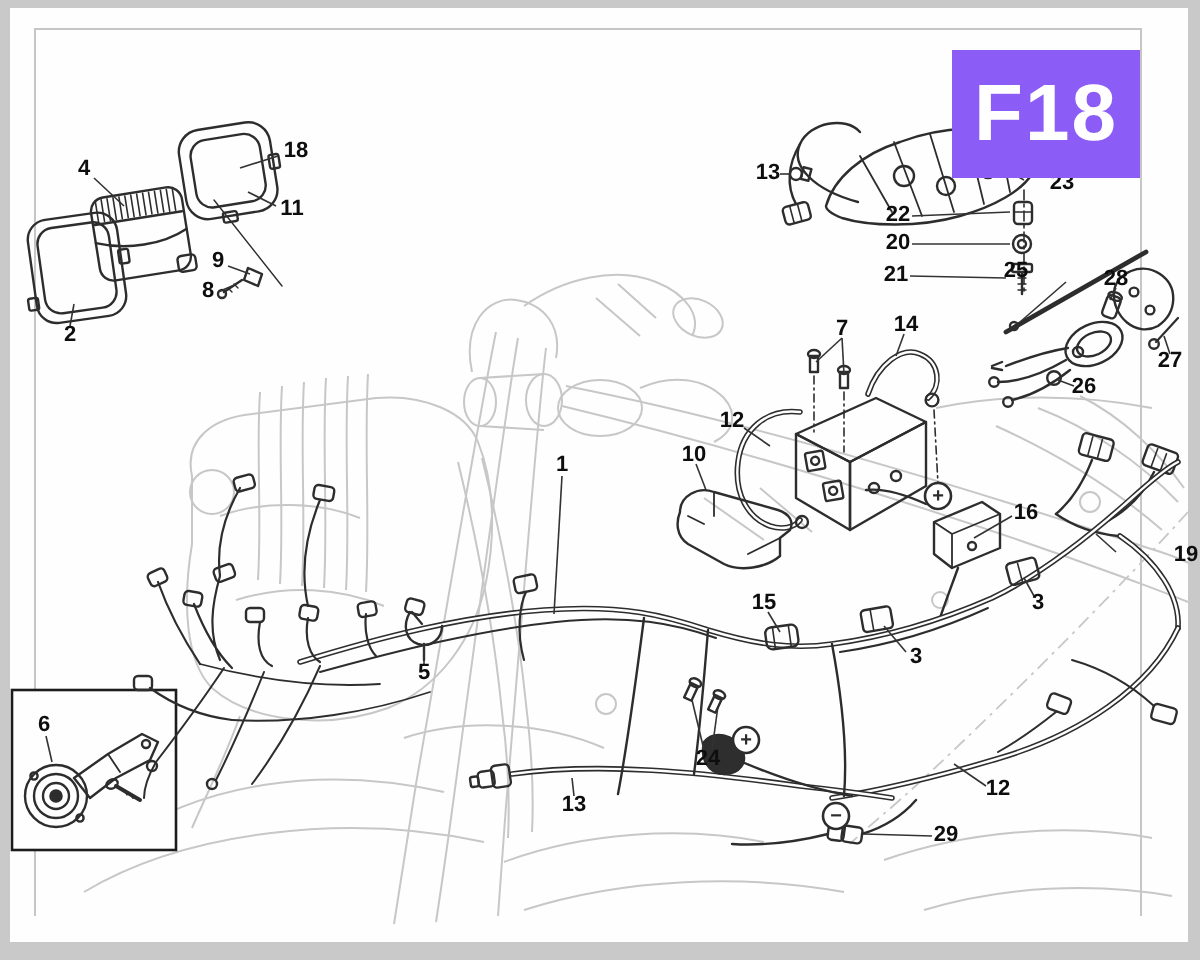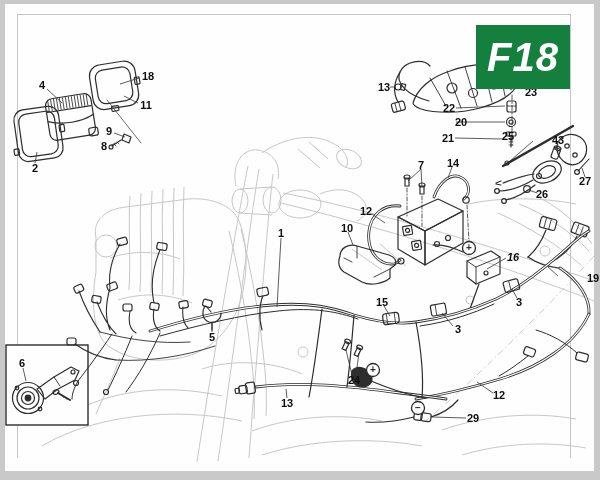--- a/index.html
+++ b/index.html
@@ -386,40 +386,40 @@
   <div id="callout-layer">
       <div class="callout" style="left: 42px; top: 85px;">4</div>
       <div class="callout" style="left: 148px; top: 76px;">18</div>
       <div class="callout" style="left: 146px; top: 105px;">11</div>
       <div class="callout" style="left: 109px; top: 131px;">9</div>
       <div class="callout" style="left: 104px; top: 146px;">8</div>
       <div class="callout" style="left: 35px; top: 168px;">2</div>
       <div class="callout" style="left: 384px; top: 87px;">13</div>
       <div class="callout" style="left: 515px; top: 92px; margin-left: 16px;">23</div>
       <div class="callout" style="left: 449px; top: 108px;">22</div>
-      <div class="callout" style="left: 461px; top: 122px;">20</div>
+      <div class="callout" style="left: 449px; top: 122px;">20</div>
       <div class="callout" style="left: 448px; top: 138px;">21</div>
       <div class="callout" style="left: 508px; top: 136px;">25</div>
-      <div class="callout" style="left: 558px; top: 140px;">43</div>
+      <div class="callout" style="left: 558px; top: 140px;">28</div>
       <div class="callout" style="left: 585px; top: 181px;">27</div>
       <div class="callout" style="left: 542px; top: 194px;">26</div>
       <div class="callout" style="left: 421px; top: 165px;">7</div>
       <div class="callout" style="left: 453px; top: 163px;">14</div>
       <div class="callout" style="left: 366px; top: 211px;">12</div>
       <div class="callout" style="left: 347px; top: 228px;">10</div>
       <div class="callout" style="left: 281px; top: 233px;">1</div>
-      <div class="callout" style="left: 513px; top: 257px; font-style: italic;">16</div>
+      <div class="callout" style="left: 513px; top: 257px;">16</div>
       <div class="callout" style="left: 593px; top: 278px;">19</div>
       <div class="callout" style="left: 519px; top: 302px;">3</div>
       <div class="callout" style="left: 382px; top: 302px;">15</div>
       <div class="callout" style="left: 458px; top: 329px;">3</div>
       <div class="callout" style="left: 212px; top: 337px;">5</div>
       <div class="callout" style="left: 354px; top: 380px;">24</div>
       <div class="callout" style="left: 287px; top: 403px;">13</div>
       <div class="callout" style="left: 499px; top: 395px;">12</div>
       <div class="callout" style="left: 473px; top: 418px;">29</div>
       <div class="callout" style="left: 22px; top: 363px;">6</div>
     </div>
 
-  <div class="badge" style="background: #15803d; font-style: italic;">
+  <div class="badge" style="background: #8b5cf6;">
     <span class="badge-text" style="color: rgb(255, 255, 255);">F18</span>
   </div>
 </div>
 
 </body></html>

